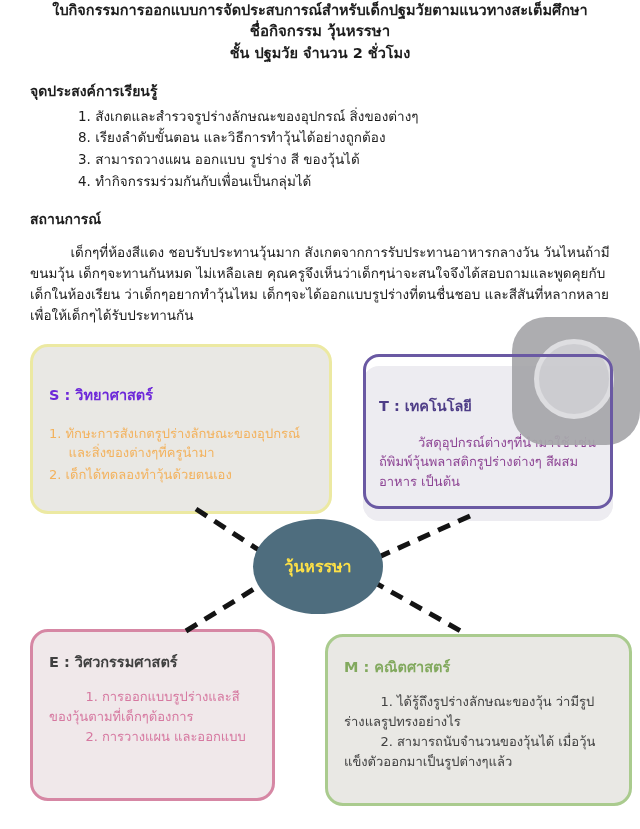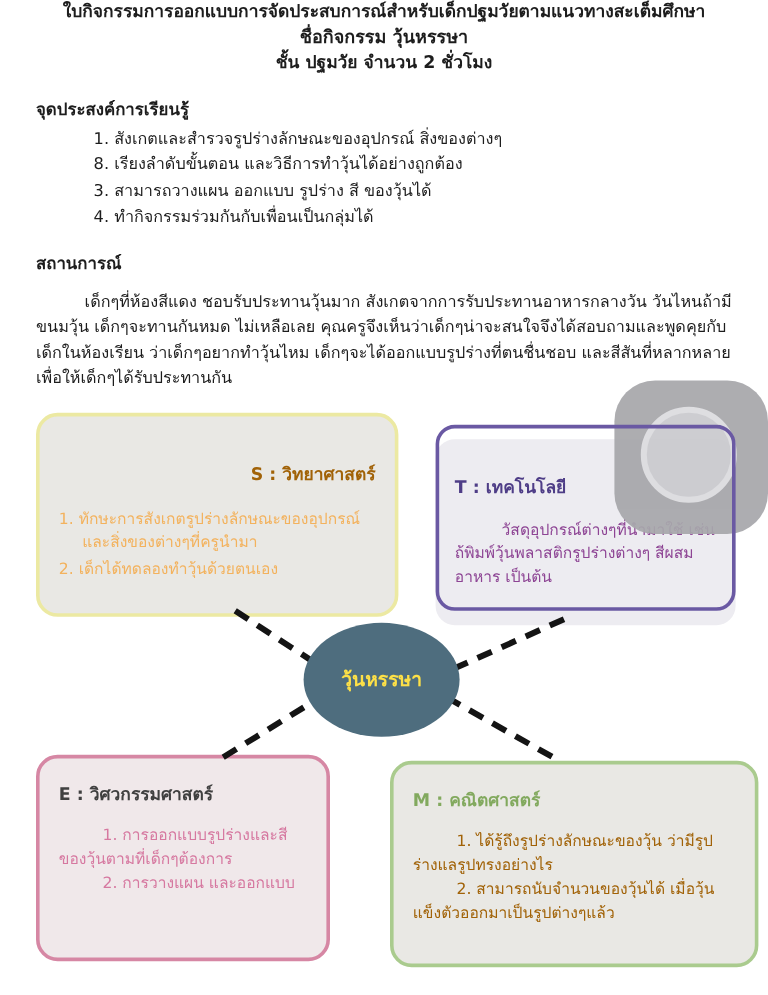--- a/index.html
+++ b/index.html
@@ -24,29 +24,29 @@
   
   .diagram{position:relative;width:640px;height:500px;margin-top:8px;}
   .stem-box{position:absolute;border-radius:18px;box-sizing:border-box;}
   .box-science{left:30px;top:10px;width:302px;height:170px;background:#e9e8e4;border:3px solid #ece9a2;}
   .box-tech-fill{left:363px;top:32px;width:250px;height:155px;background:#edecf1;border-radius:16px;z-index:1;}
   .box-tech-border{left:363px;top:20px;width:250px;height:155px;border:3px solid #6a59a3;border-radius:16px;background:transparent;z-index:3;}
   .box-eng{left:30px;top:295px;width:245px;height:172px;background:#f0e8ea;border:3px solid #d687a4;}
   .box-math{left:325px;top:300px;width:307px;height:172px;background:#e9e8e4;border:3px solid #aacb8e;}
   .box-inner{padding:14px 16px 10px 16px;box-sizing:border-box;position:absolute;left:0;top:0;right:0;bottom:0;}
   .box-title{font-weight:bold;font-size:14.5px;margin-top:6px;}
-  .sci-title{color:#a16207;margin-top:22px;text-align:right;}
+  .sci-title{color:#6d28d9;margin-top:22px;}
   .sci-list{color:#f3b25d;font-size:13px;line-height:1.5;margin-top:18px;}
   .hang{padding-left:1.5em;text-indent:-1.5em;margin-top:2px;}
   .tech-title{color:#4e3d87;margin-top:14px;}
   .tech-body{color:#8d4494;font-size:13px;line-height:1.5;margin-top:16px;text-indent:3em;}
   .eng-title{color:#404040;margin-top:4px;}
   .eng-body{color:#d678a0;font-size:13px;line-height:1.55;margin-top:14px;}
   .math-title{color:#82a95e;margin-top:4px;}
-  .math-body{color:#a16207;font-size:13px;line-height:1.55;margin-top:14px;}
+  .math-body{color:#404040;font-size:13px;line-height:1.55;margin-top:14px;}
   .findent{text-indent:2.8em;}
   
   .center-ellipse{
     position:absolute;left:253px;top:185px;width:130px;height:95px;
     background:#4e6d7e;border-radius:50%;z-index:5;
     display:flex;align-items:center;justify-content:center;
     color:#fde047;font-weight:bold;font-size:16px;
   }
   
   .connectors{position:absolute;left:0;top:0;width:640px;height:500px;z-index:4;pointer-events:none;}

